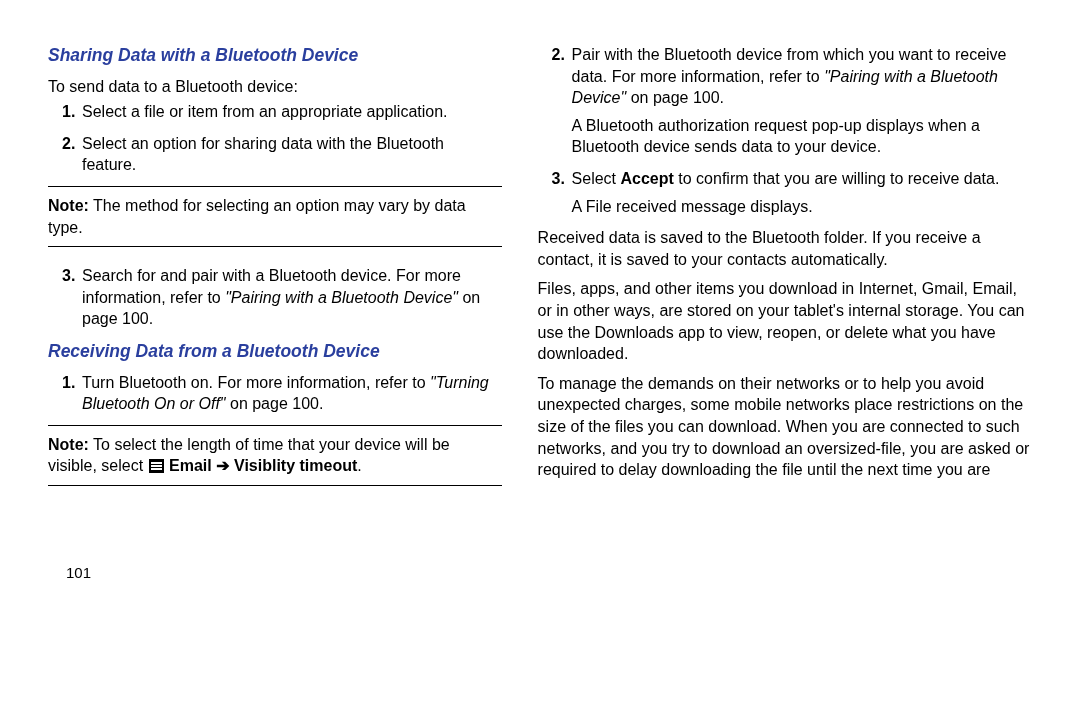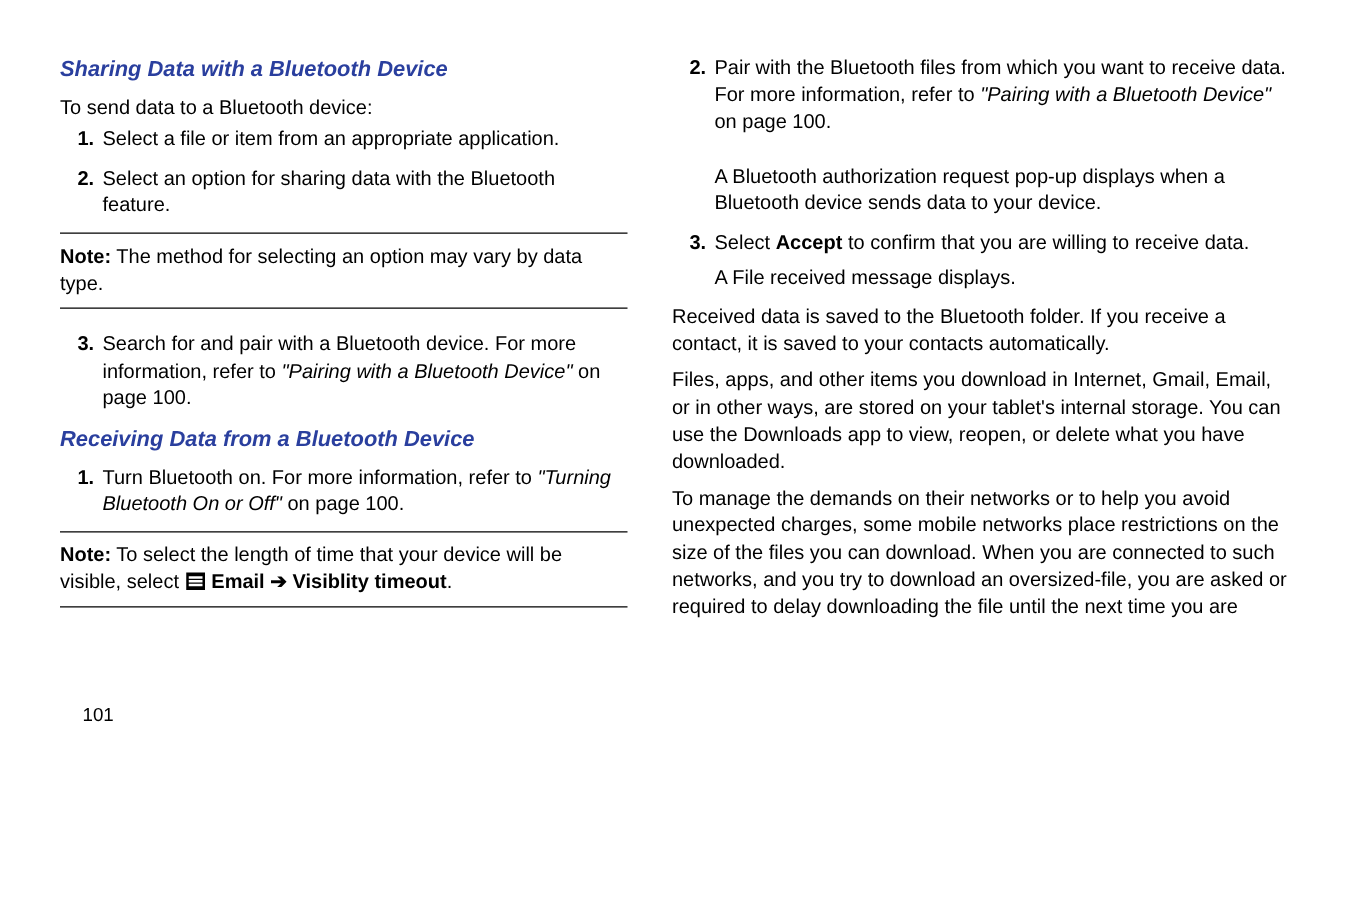--- a/index.html
+++ b/index.html
@@ -144,22 +144,22 @@
     </div>
 
     <div class="page-number">101</div>
   </div>
 
   <div class="col col-right">
 
     <ol class="numlist">
       <li>
         <span class="num">2.</span>
-        <span>Pair with the Bluetooth files from which you want to receive data. For more information, refer to </span><span class="ref">"Pairing with a Bluetooth Device"</span><span> on page 100.</span>
-        <div class="para" style="margin-top:22px">A Bluetooth authorization request pop-up displays when a Bluetooth device sends data to your device.</div>
+        <span>Pair with the Bluetooth device from which you want to receive data. For more information, refer to </span><span class="ref">"Pairing with a Bluetooth Device"</span><span> on page 100.</span>
+        <div class="para" style="margin-top:6px">A Bluetooth authorization request pop-up displays when a Bluetooth device sends data to your device.</div>
       </li>
       <li>
         <span class="num">3.</span>
         <span>Select </span><span class="bold">Accept</span><span> to confirm that you are willing to receive data.</span>
         <div class="para" style="margin-top:6px">A File received message displays.</div>
       </li>
     </ol>
 
     <div class="para">Received data is saved to the Bluetooth folder. If you receive a contact, it is saved to your contacts automatically.</div>
 

